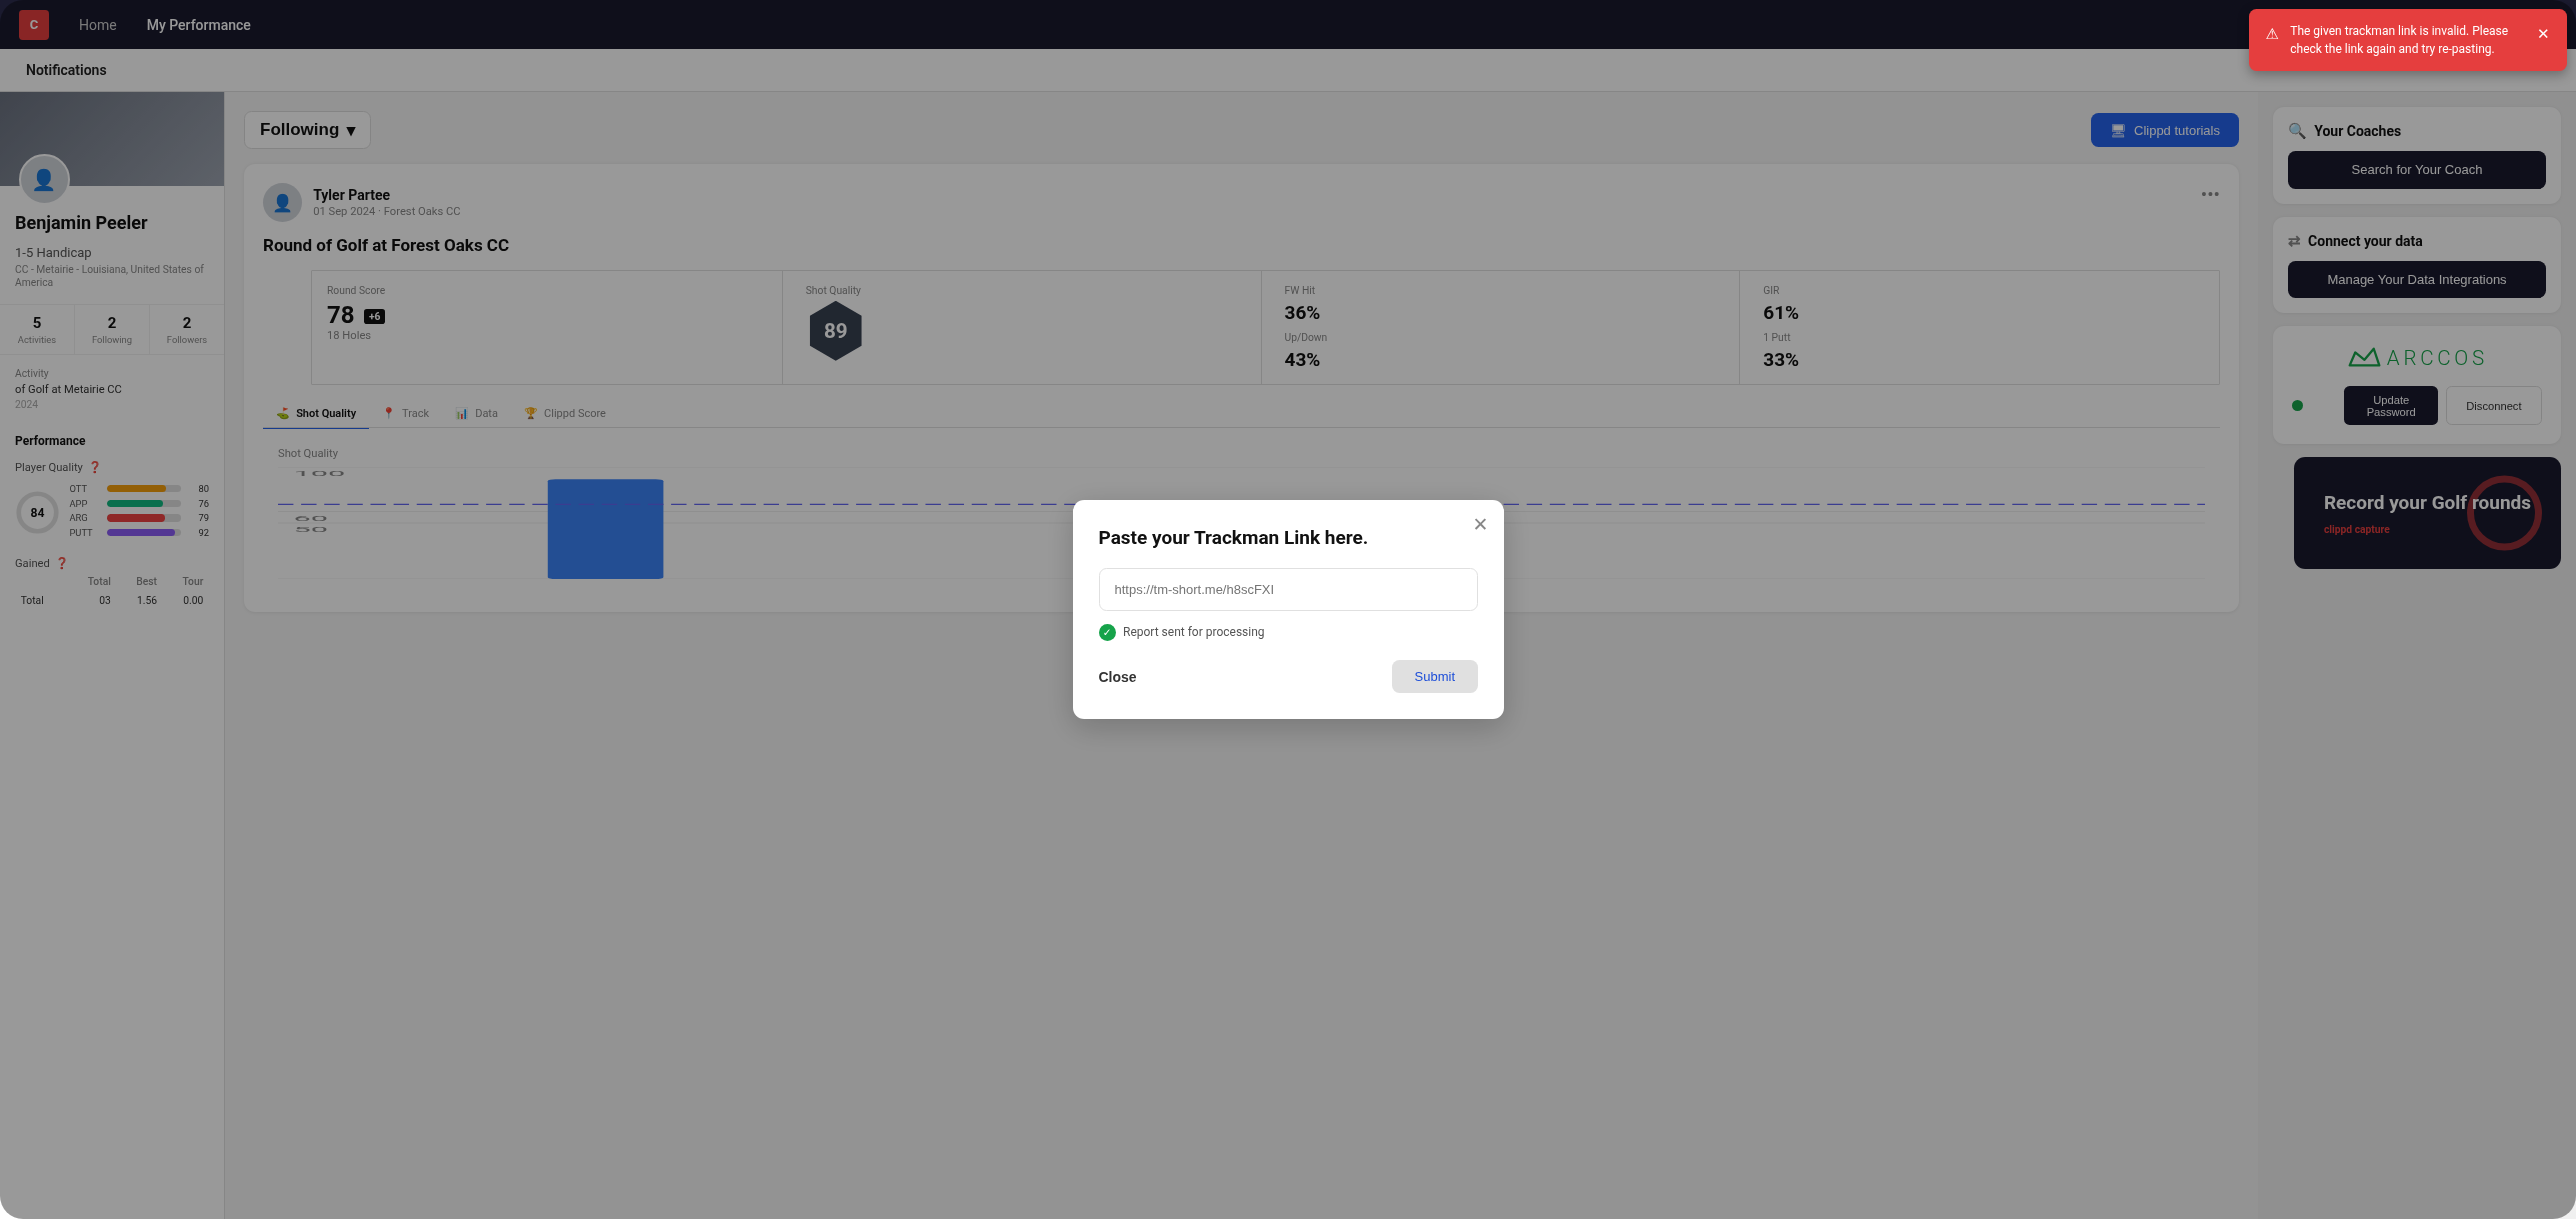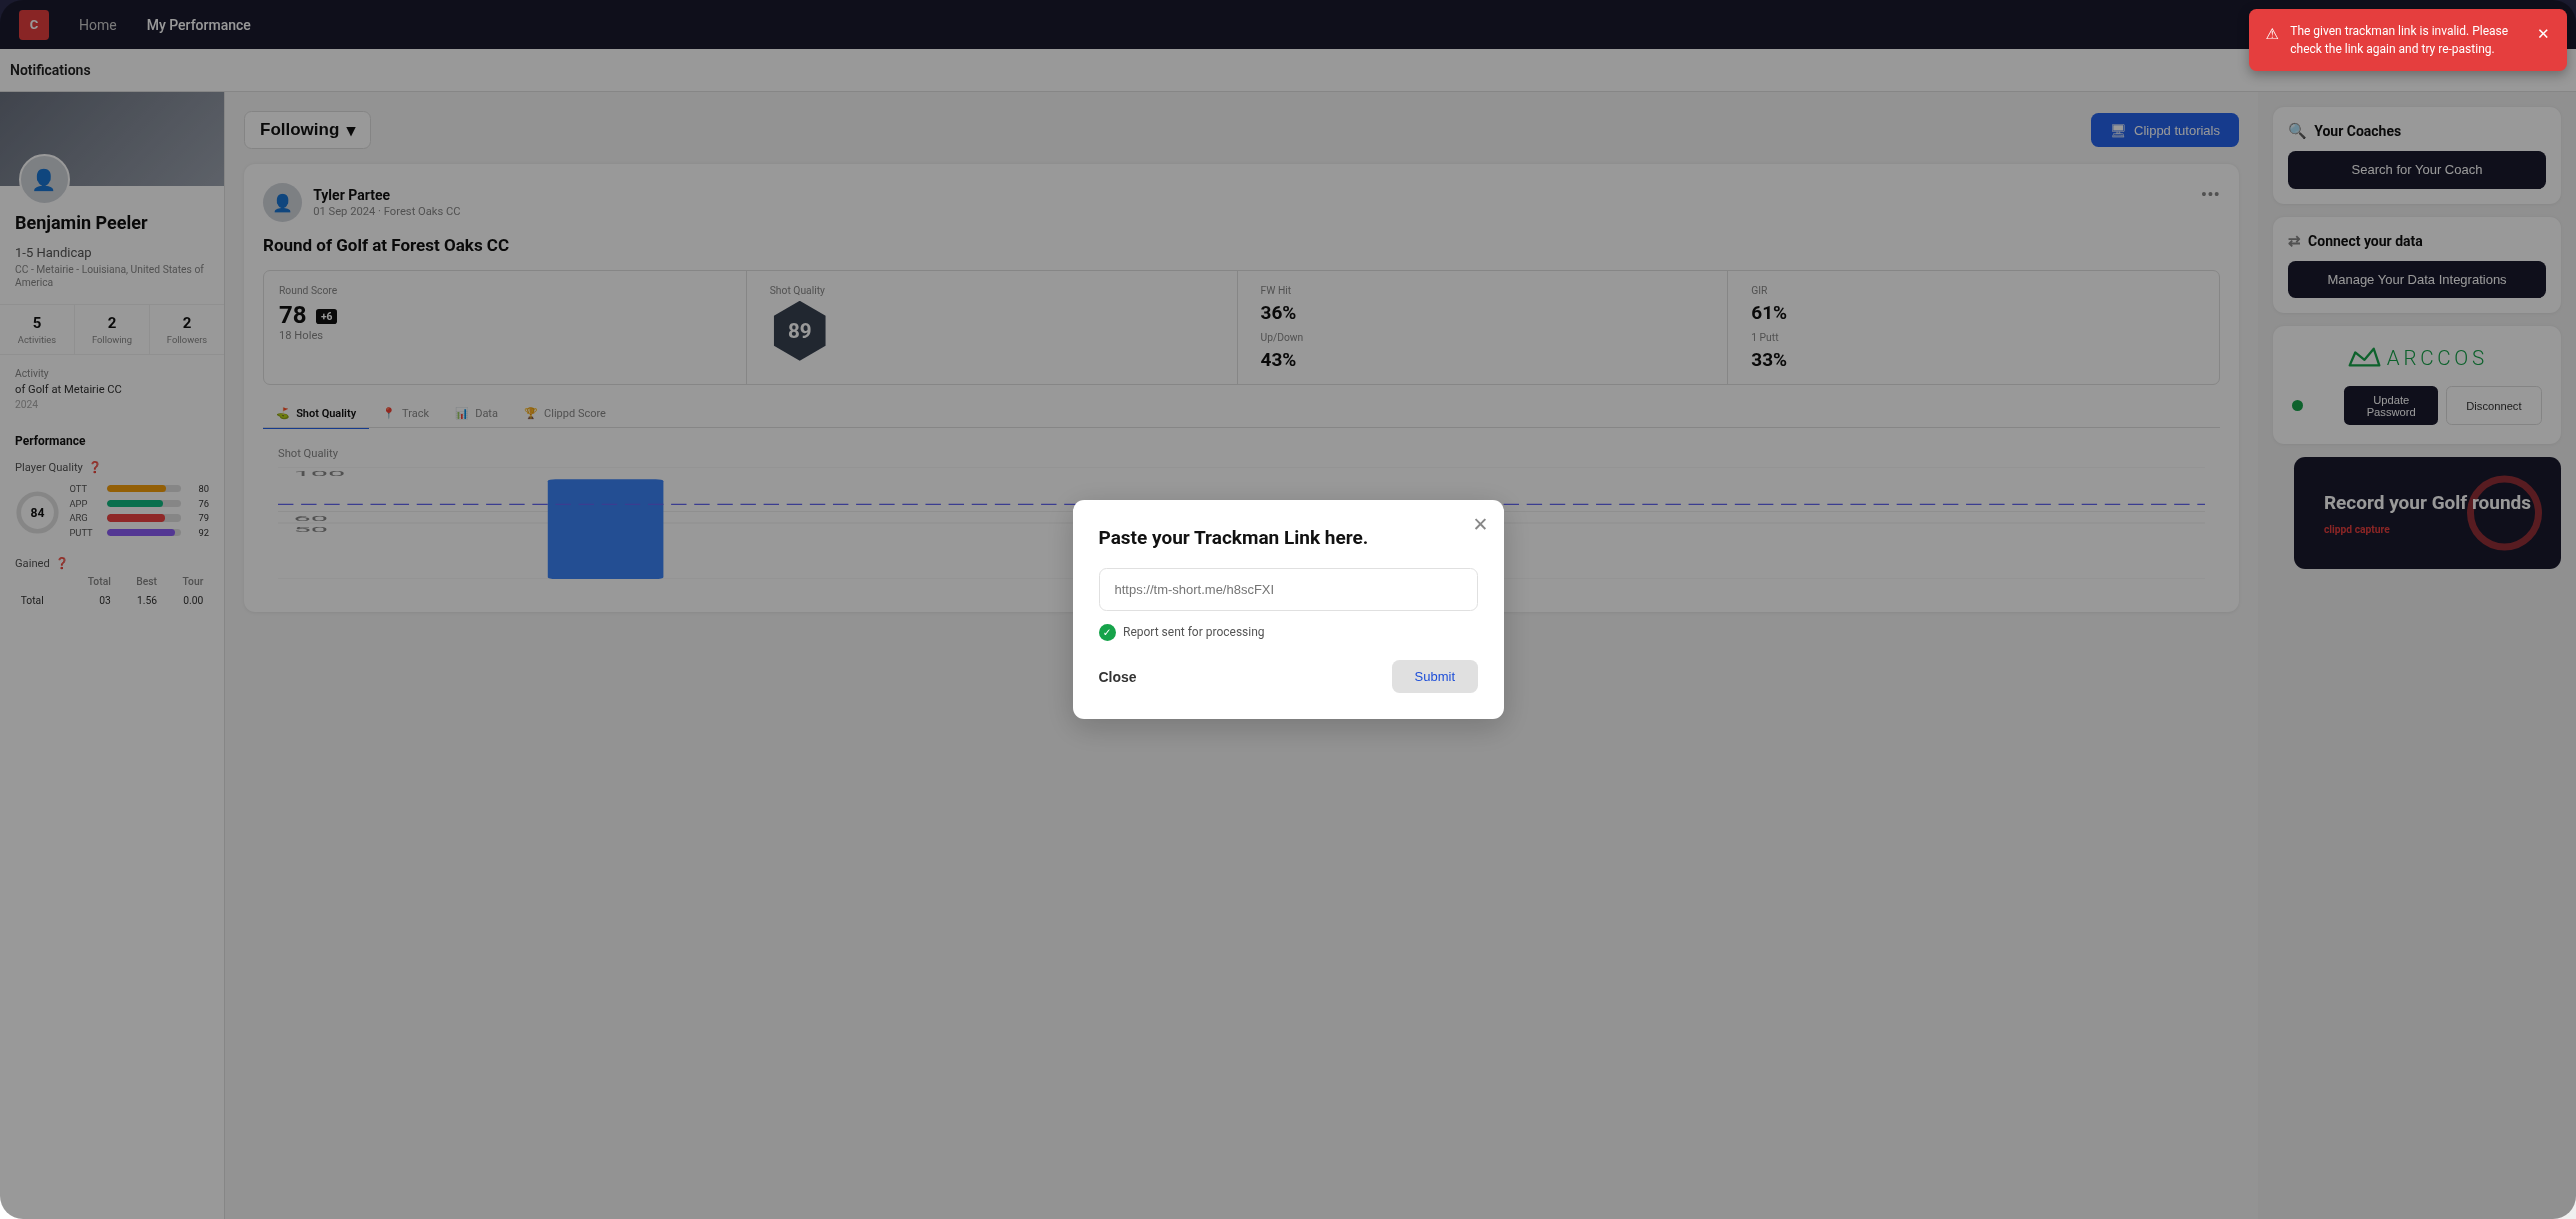--- a/index.html
+++ b/index.html
@@ -78,21 +78,21 @@
       line-height: 1.5;
       box-shadow: 0 3.7px 11.2px rgba(0,0,0,0.3);
     }
     .toast-icon { font-size: 15px; margin-top: 0.9px; flex-shrink: 0; }
     .toast-text { flex: 1; }
     .toast-close { cursor: pointer; font-size: 15px; flex-shrink: 0; margin-top: 0.9px; }
 
     
     .notifications-bar {
       background: white;
-      padding: 13px 10px;
+      padding: 13px 26px;
       font-size: 14px;
       font-weight: 600;
       border-bottom: 0.9px solid #e0e0e0;
       color: #222;
     }
 
     
     .main-layout {
       display: flex;
       height: calc(100vh - 49px - 41px);
@@ -360,23 +360,24 @@
       color: #111;
       margin-bottom: 15px;
     }
 
     
     .stats-grid {
       display: grid;
       grid-template-columns: repeat(4, 1fr);
       gap: 8px;
       border: 0.9px solid #e0e0e0;
-      border-radius: 7px;
+      border-radius: 1px;
       overflow: hidden;
       margin-bottom: 15px;
+      margin-left: 48px;
     }
     .stat-cell {
       padding: 13px 15px;
       border-right: 0.9px solid #e0e0e0;
     }
     .stat-cell:last-child { border-right: none; }
     .stat-cell-label {
       font-size: 10.3px;
       color: #888;
       margin-bottom: 3.7px;

